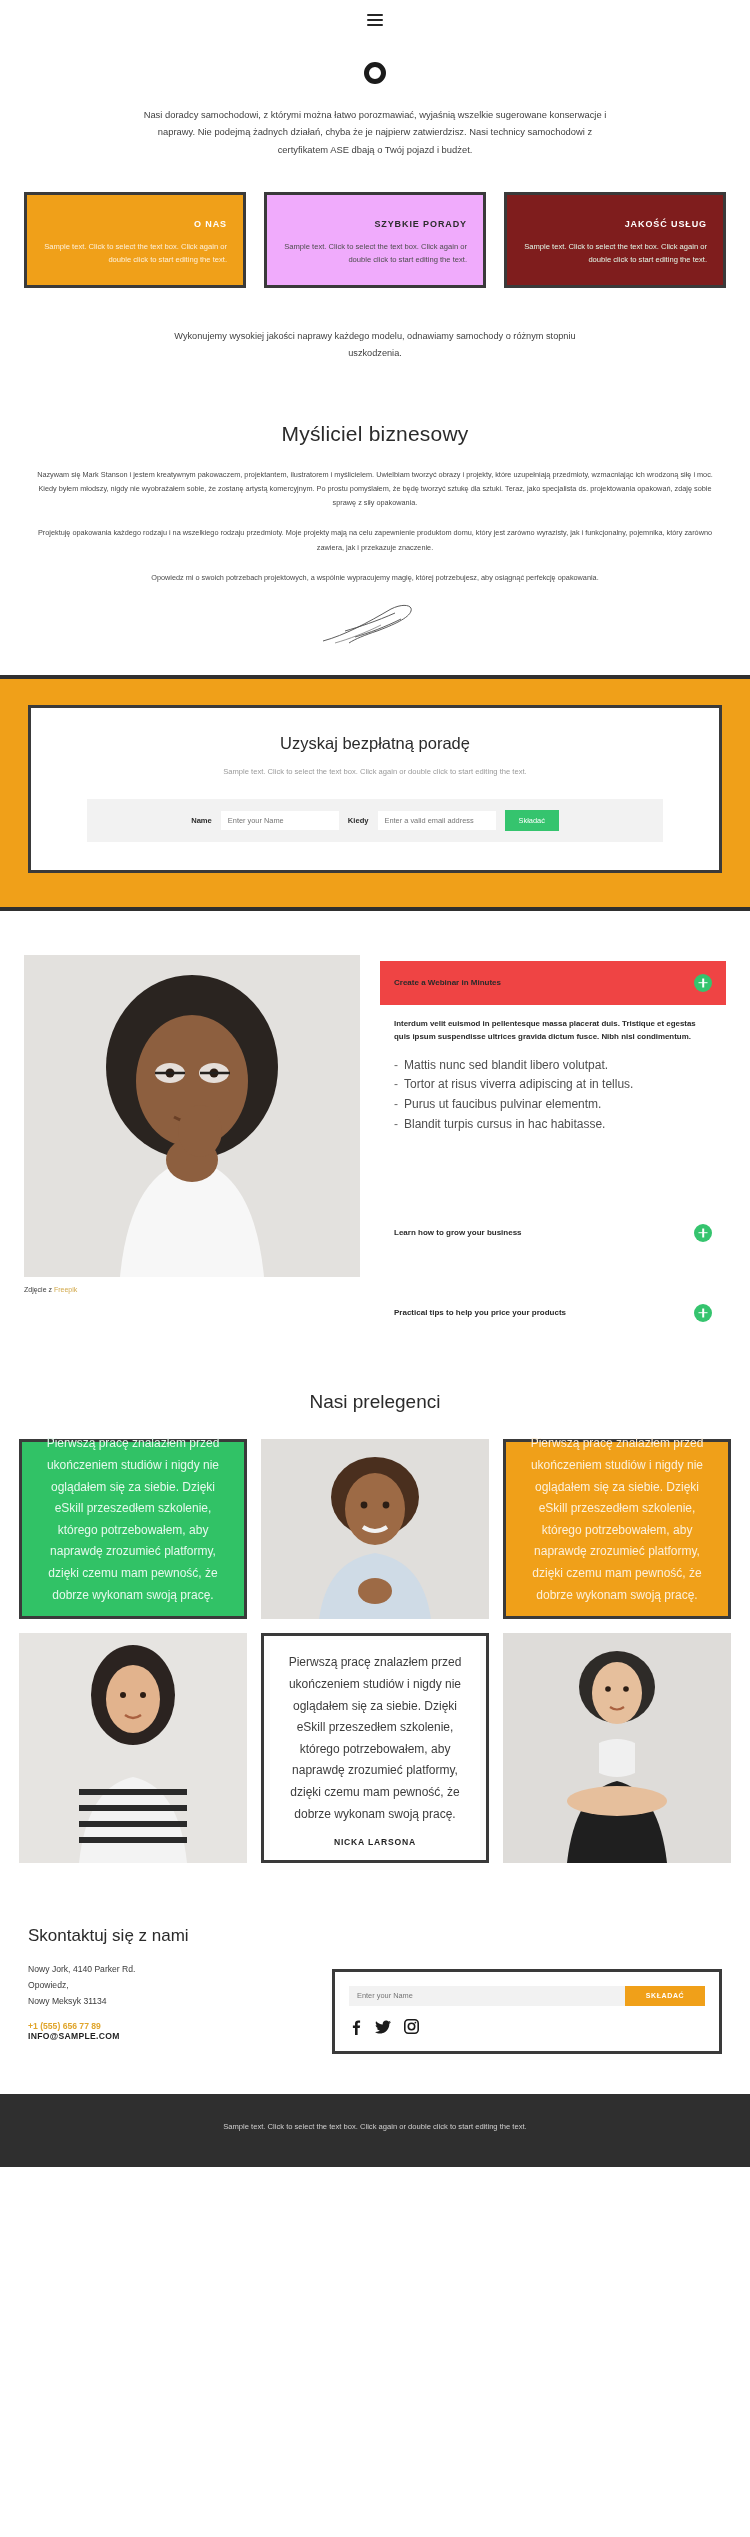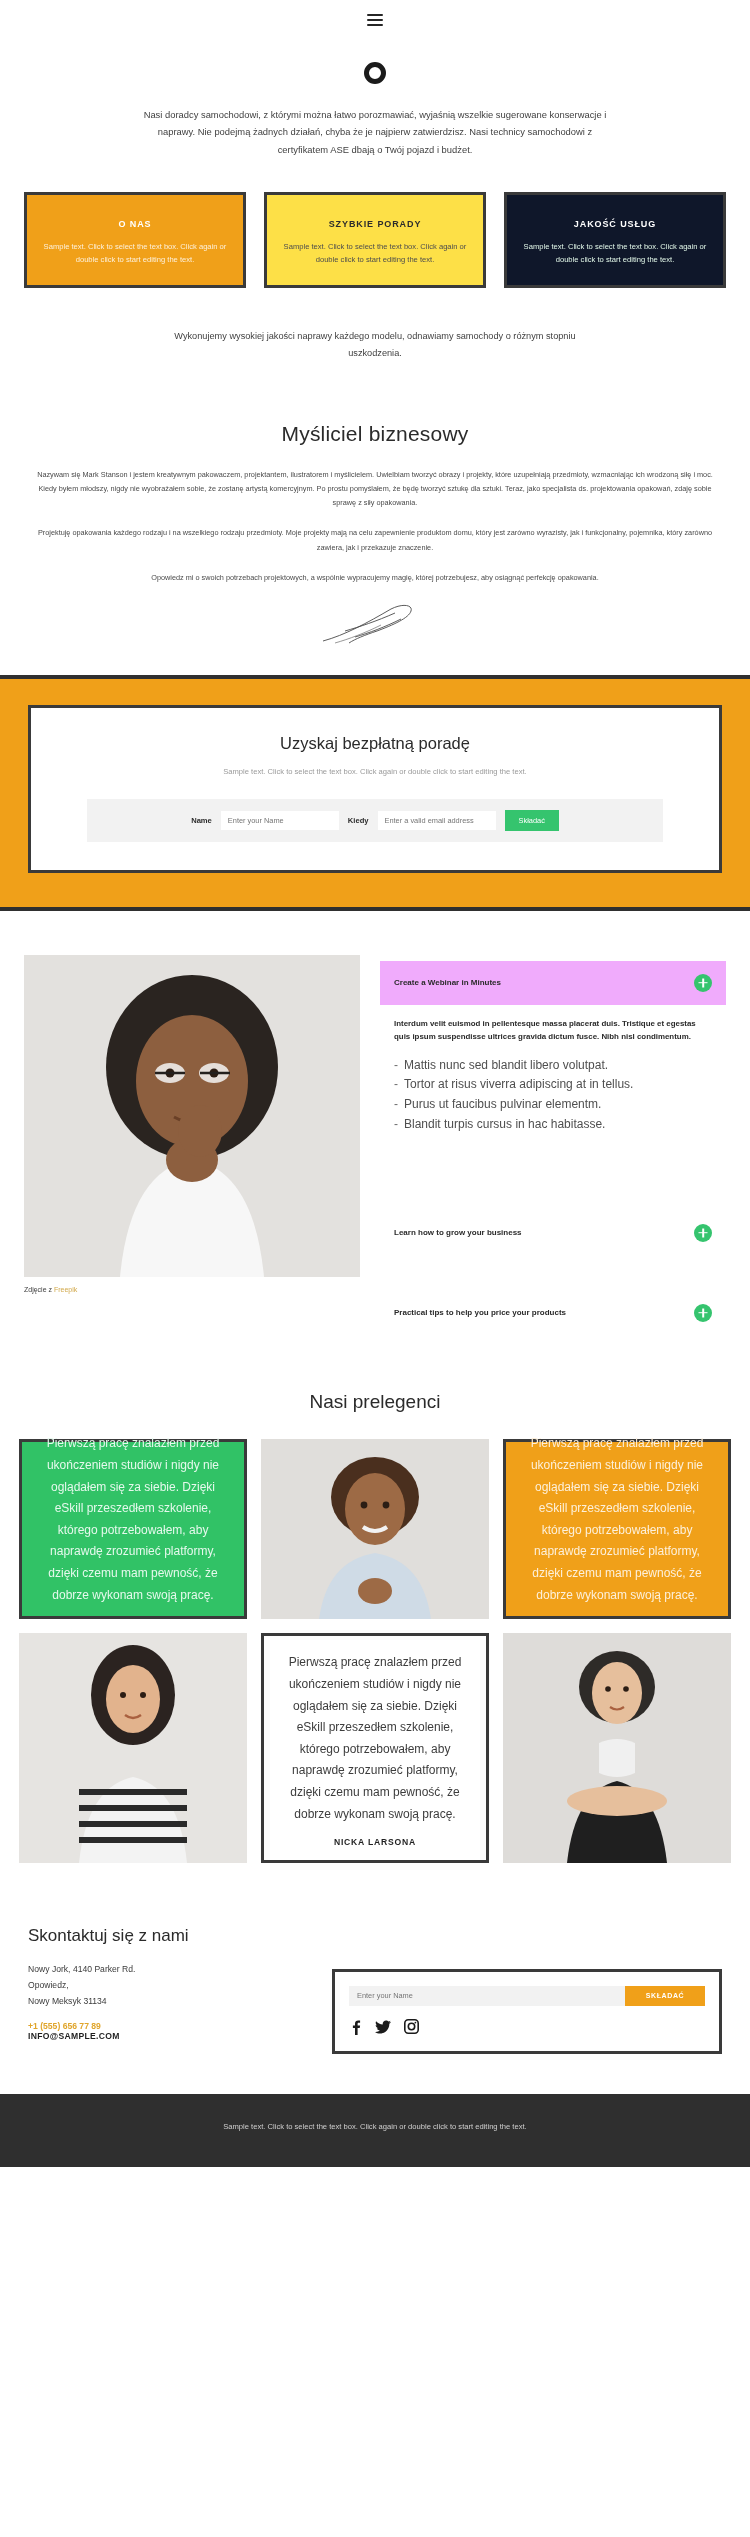--- a/index.html
+++ b/index.html
@@ -51,37 +51,37 @@
     display: flex;
     justify-content: center;
     gap: 18px;
     padding: 26px 24px 0;
   }
   .card {
     width: 224px;
     min-height: 92px;
     border: 3px solid #3a3a3a;
     padding: 14px 16px 18px;
-    text-align: center;
+    text-align: right;
   }
   .card-inner { padding-top: 10px; }
   .card-title {
     font-size: 9px;
     font-weight: bold;
     letter-spacing: .9px;
     margin-bottom: 11px;
   }
   .card-body { font-size: 7.6px; line-height: 1.75; }
   .card.orange { background: #f0a019; }
   .card.orange .card-title { color: #ffffff; }
   .card.orange .card-body { color: #fdf0db; }
-  .card.grey { background: #fde047; }
+  .card.grey { background: #f0abfc; }
   .card.grey .card-title { color: #2c2c2c; }
   .card.grey .card-body { color: #4d4d4d; }
-  .card.green { background: #0f172a; }
+  .card.green { background: #7f1d1d; }
   .card.green .card-title { color: #ffffff; }
   .card.green .card-body { color: #e2f8e9; }
 
   .cards-note {
     width: 420px;
     margin: 40px auto 0;
     text-align: center;
     font-size: 9.2px;
     line-height: 1.85;
     color: #3f3f3f;
@@ -197,21 +197,21 @@
   .acc-col { flex: 1; padding-top: 6px; }
   .acc-head {
     display: flex;
     align-items: center;
     justify-content: space-between;
     padding: 13px 14px;
     font-size: 8px;
     font-weight: bold;
     color: #2a2a2a;
   }
-  .acc-head.open { background: #f0abfc; }
+  .acc-head.open { background: #ef4444; }
   .plus {
     width: 18px; height: 18px;
     border-radius: 50%;
     background: #35c46e;
     position: relative;
     flex: 0 0 auto;
   }
   .plus::before, .plus::after {
     content: "";
     position: absolute;

